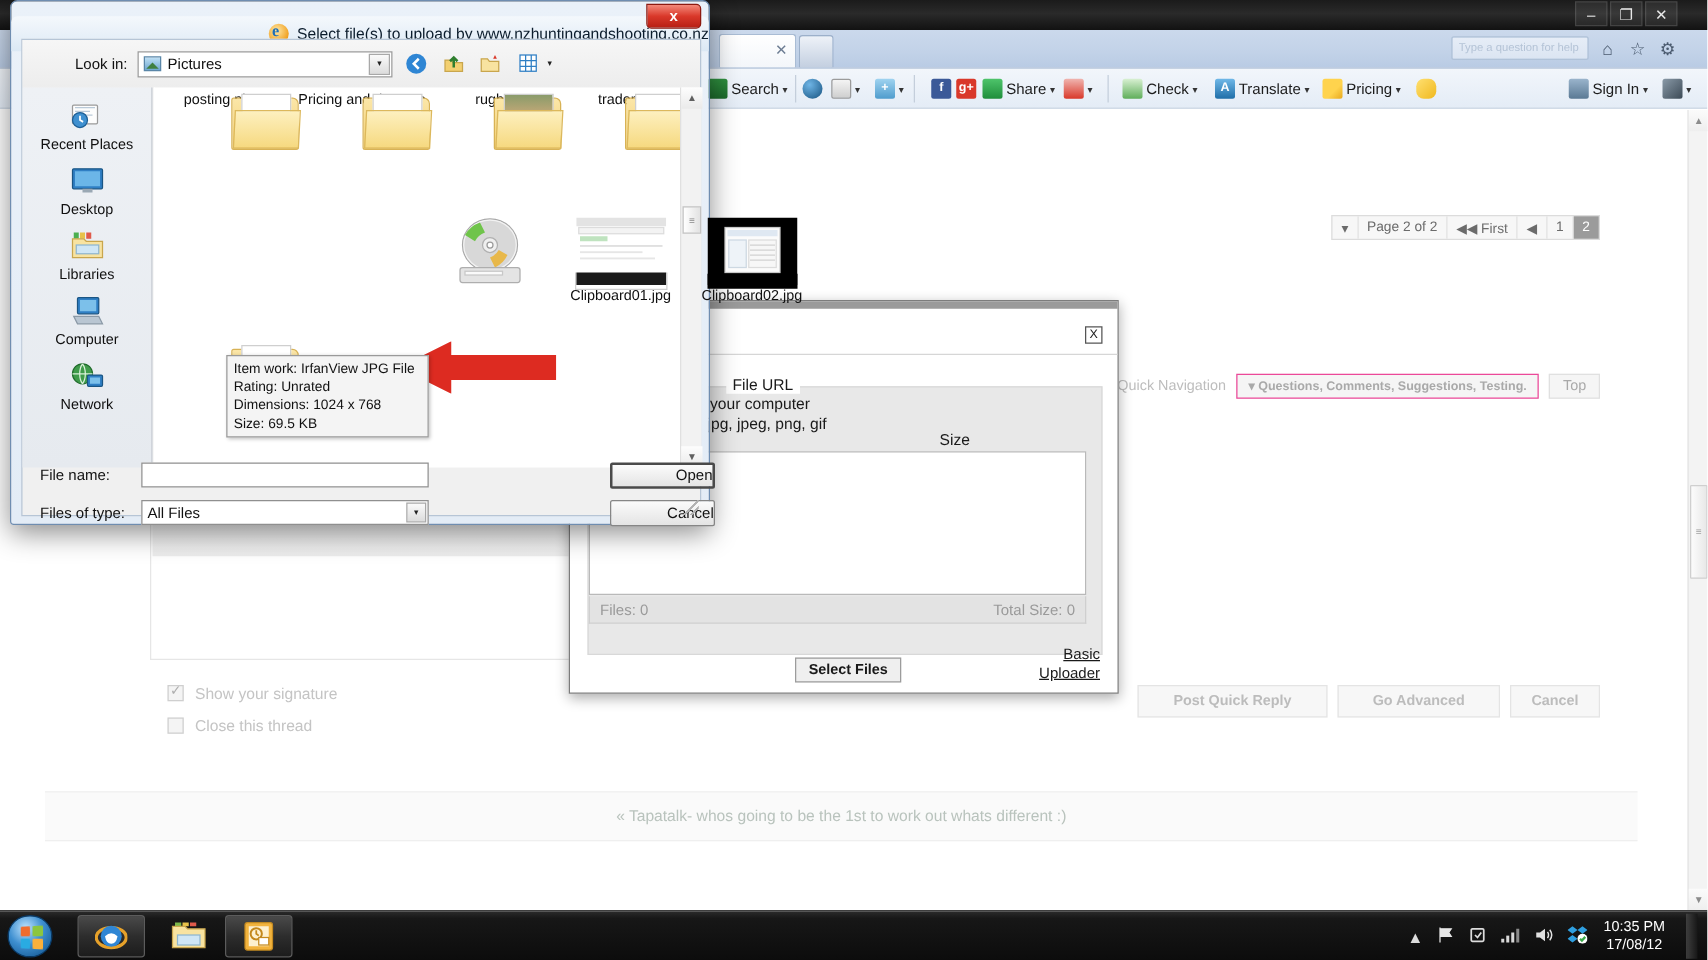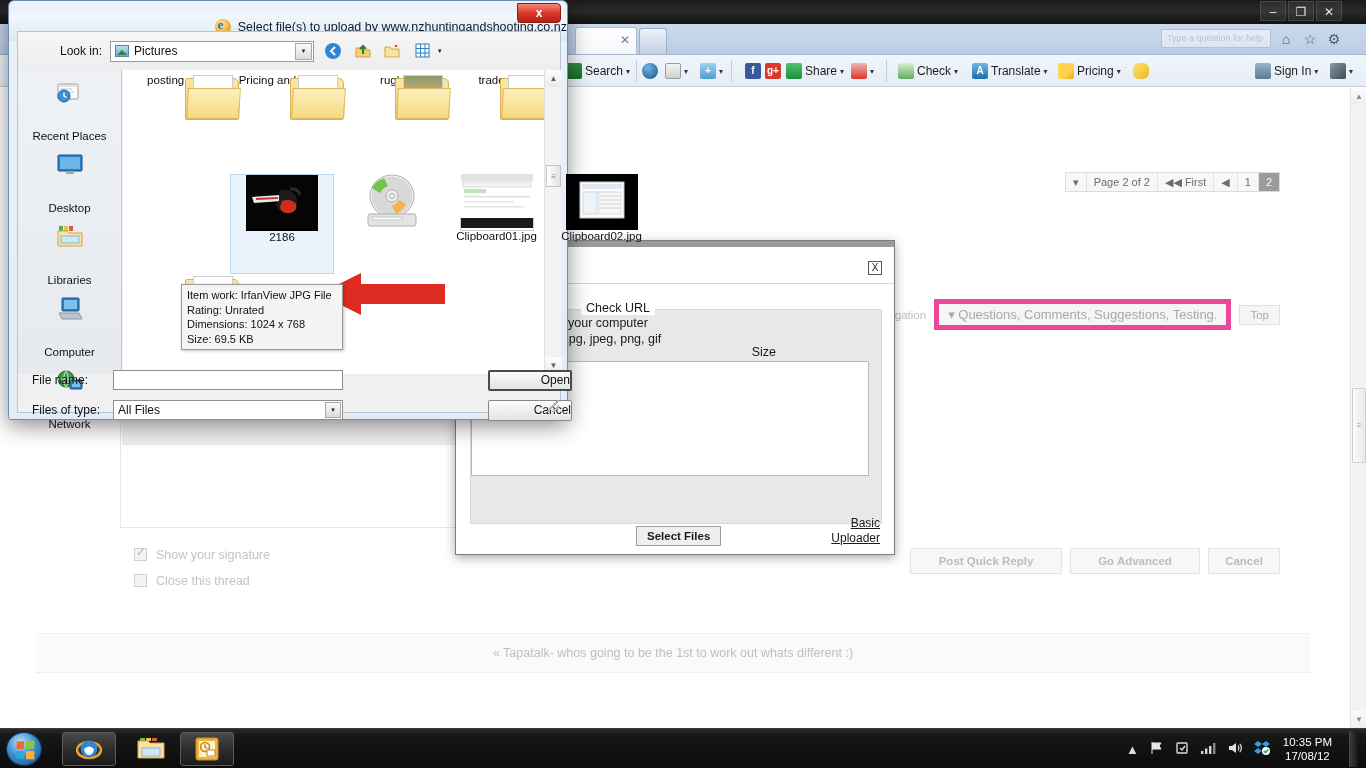--- a/index.html
+++ b/index.html
@@ -103,22 +103,22 @@
     border-right: 1px solid #e2e2e2;
   }
   .pagenav > div:last-child { border-right: none; }
   .pagenav .cur { background: #9b9b9b; color: #fff; }
   .quicknav {
     position: absolute; right: 30px; top: 211px;
     display: flex; align-items: center; gap: 8px;
     font-size: 11.5px; color: #bdbdbd;
   }
   .qn-box {
-    border: 5px solid #ec4899; background: #f5f5f5;
-    padding: 3px 9px; color: #a9a9a9; font-weight: normal; font-size: 13px;
+    border: 1px solid #ec4899; background: #f5f5f5;
+    padding: 3px 9px; color: #a9a9a9; font-weight: bold; font-size: 10px;
   }
   .qn-top {
     border: 1px solid #e0e0e0; background: #f5f5f5;
     padding: 3px 10px; color: #a9a9a9; font-size: 11.5px;
   }
 
   .qr-box {
     position: absolute; left: 84px; top: 300px; width: 1180px; height: 190px;
     background: #fff;
   }
@@ -312,21 +312,21 @@
 
   .fd-sidebar {
     position: absolute; left: 0; top: 38px; width: 104px; height: 304px;
     background: linear-gradient(to bottom,#eef1f5,#e6eaef);
     border-right: 1px solid #c6ccd4;
   }
   .fd-place {
     display: flex; flex-direction: column; align-items: center;
     gap: 2px; margin-top: 10px;
   }
-  .fd-place-label { font-size: 11.5px; color: #101010; margin-top: 20px; }
+  .fd-place-label { font-size: 11.5px; color: #101010; }
   .place-ico { width: 30px; height: 28px; position: relative; }
 
   .fd-filearea {
     position: absolute; left: 105px; top: 38px; width: 438px; height: 304px;
     background: #fff; border-left: 1px solid #fff;
   }
   .fd-scroll {
     position: absolute; right: 0; top: 0; width: 17px; height: 304px;
     background: #f2f2f2; border-left: 1px solid #e0e0e0;
   }
@@ -604,25 +604,29 @@
       <div class="ps-thumb">≡</div>
       <div class="ps-arrow ps-down">▼</div>
     </div>
   </div>
 
   <div class="upload-dlg">
     <div class="ud-topbar"></div>
     <div class="ud-close">X</div>
     <div class="ud-divider"></div>
     <div class="ud-panel"></div>
-    <div class="ud-tab">Check URL</div>
+    <div class="ud-tab">File URL</div>
     <div class="ud-hint1">your computer</div>
     <div class="ud-hint2">jpg, jpeg, png, gif</div>
     <div class="ud-size-hdr">Size</div>
     <div class="ud-filelist"></div>
+    <div class="ud-status">
+      <span>Files: 0</span>
+      <span>Total Size: 0</span>
+    </div>
     <div class="ud-select-btn">Select Files</div>
     <div class="ud-basic">
       <span>Basic</span>
       <span>Uploader</span>
     </div>
   </div>
 
   <div class="filedlg">
     <div class="fd-title">
       <span class="fd-ie-logo"></span>
@@ -749,33 +753,20 @@
             <div class="fname">rugby</div>
           </div>
 
           <div class="fcell" style="left:323px; top:4px">
             <span class="folder-ico">
               <span class="folder-back"></span><span class="folder-paper"></span><span class="folder-front"></span>
             </span>
             <div class="fname">trademe</div>
           </div>
 
-          <div class="fcell sel" style="left:106px; top:104px; width:104px; height:100px; left:106px">
-            <span class="thumb-img">
-              <svg width="72" height="54" viewBox="0 0 72 54">
-                <rect width="72" height="54" fill="#050505"></rect>
-                <path d="M6 22 L34 20 L36 26 L8 28 Z" fill="#e9e9e9"></path>
-                <path d="M10 23 L32 22 L32 24 L10 25 Z" fill="#c0392b"></path>
-                <path d="M33 16 q10 -4 16 4 q5 8 -2 14 q-8 6 -15 0 q-4 -5 1 -8 z" fill="#1d1d1d"></path>
-                <path d="M36 26 q9 -3 14 3 q2 7 -6 9 q-9 1 -10 -6 z" fill="#cf2d20"></path>
-                <path d="M44 14 q8 -1 10 6" stroke="#2a2a2a" stroke-width="3" fill="none"></path>
-              </svg>
-            </span>
-            <div class="fname">2186</div>
-          </div>
 
           <div class="fcell" style="left:215px; top:104px">
             <span class="thumb-img" style="background:transparent">
               <svg width="72" height="60" viewBox="0 0 72 60">
                 <ellipse cx="36" cy="22" rx="22" ry="21" fill="#d8d8d8" stroke="#a9a9a9"></ellipse>
                 <ellipse cx="36" cy="22" rx="21" ry="20" fill="none" stroke="#f2f2f2"></ellipse>
                 <path d="M16 14 a22 21 0 0 1 12 -10 l4 8 a14 13 0 0 0 -8 7 z" fill="#6fc44a"></path>
                 <path d="M50 30 a22 21 0 0 1 -10 10 l-4 -8 a14 13 0 0 0 7 -6 z" fill="#e8b84a"></path>
                 <circle cx="36" cy="22" r="6" fill="#efefef" stroke="#b0b0b0"></circle>
                 <circle cx="36" cy="22" r="2.4" fill="#fff" stroke="#9a9a9a"></circle>

